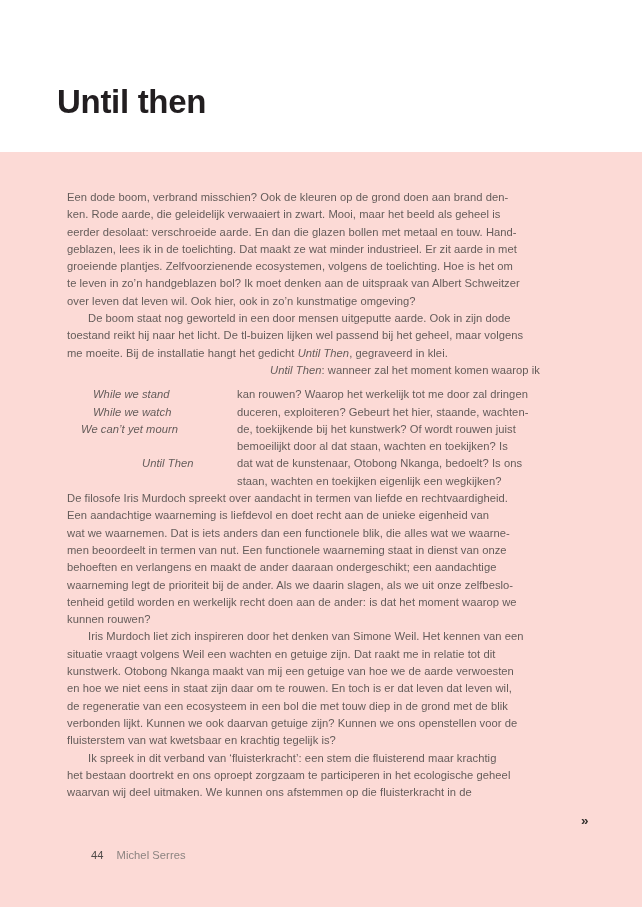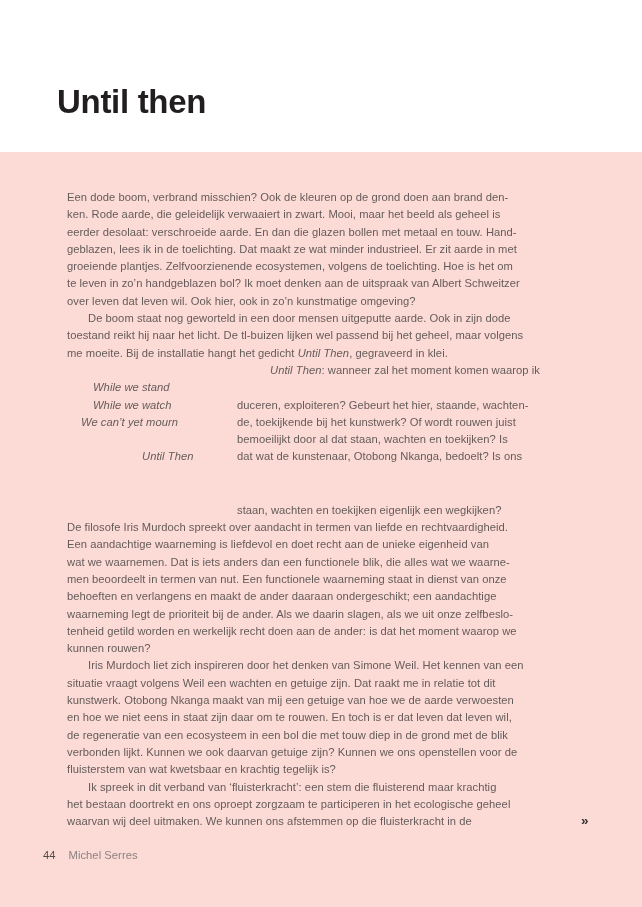--- a/index.html
+++ b/index.html
@@ -42,21 +42,21 @@
   }
   .italic{font-style:italic;}
   .cont-mark{
     position:absolute;left:581px;top:812px;
     font-size:13.5px;font-weight:700;color:var(--mark);line-height:17.3px;
   }
   .footer{
     position:absolute;left:43px;top:847px;
     font-size:11.2px;line-height:17.3px;letter-spacing:0.05px;
   }
-  .footer .pagenum{color:var(--footer-page);margin-right:13px;}
+  .footer .pagenum{color:var(--footer-page);margin-right:13px;margin-left:48px;}
   .footer .author{color:var(--footer-author);}
 </style>
 </head>
 <body>
 
 <div class="panel"></div>
 
 <h1 class="page-title">Until then</h1>
 
 <div class="textblock">
@@ -64,26 +64,26 @@
     <div class="line"><span>ken. Rode aarde, die geleidelijk verwaaiert in zwart. Mooi, maar het beeld als geheel is</span></div>
     <div class="line"><span>eerder desolaat: verschroeide aarde. En dan die glazen bollen met metaal en touw. Hand-</span></div>
     <div class="line"><span>geblazen, lees ik in de toelichting. Dat maakt ze wat minder industrieel. Er zit aarde in met</span></div>
     <div class="line"><span>groeiende plantjes. Zelfvoorzienende ecosystemen, volgens de toelichting. Hoe is het om</span></div>
     <div class="line"><span>te leven in zo’n handgeblazen bol? Ik moet denken aan de uitspraak van Albert Schweitzer</span></div>
     <div class="line"><span>over leven dat leven wil. Ook hier, ook in zo’n kunstmatige omgeving?</span></div>
     <div class="line" style="padding-left: 21px;"><span>De boom staat nog geworteld in een door mensen uitgeputte aarde. Ook in zijn dode</span></div>
     <div class="line"><span>toestand reikt hij naar het licht. De tl-buizen lijken wel passend bij het geheel, maar volgens</span></div>
     <div class="line"><span>me moeite. Bij de installatie hangt het gedicht </span><span class="italic">Until Then</span><span>, gegraveerd in klei.</span></div>
     <div class="line" style="padding-left: 203px;"><span class="italic">Until Then</span><span>: wanneer zal het moment komen waarop ik</span></div>
-    <div class="line" style="padding-left: 170px;"><span class="poem" style="left: 26px;">While we stand</span></div>
+    <div class="line" style="padding-left: 170px; margin-top: 7px;"><span class="poem" style="left: 26px;">While we stand</span><span>kan rouwen? Waarop het werkelijk tot me door zal dringen</span></div>
     <div class="line" style="padding-left: 170px;"><span class="poem" style="left: 26px;">While we watch</span><span>duceren, exploiteren? Gebeurt het hier, staande, wachten-</span></div>
     <div class="line" style="padding-left: 170px;"><span class="poem" style="left: 14px;">We can’t yet mourn</span><span>de, toekijkende bij het kunstwerk? Of wordt rouwen juist</span></div>
     <div class="line" style="padding-left: 170px;"><span>bemoeilijkt door al dat staan, wachten en toekijken? Is</span></div>
     <div class="line" style="padding-left: 170px;"><span class="poem" style="left: 75px;">Until Then</span><span>dat wat de kunstenaar, Otobong Nkanga, bedoelt? Is ons</span></div>
-    <div class="line" style="padding-left: 170px; margin-top: 36px;"><span>staan, wachten en toekijken eigenlijk een wegkijken?</span></div>
+    <div class="line" style="padding-left: 170px;"><span>staan, wachten en toekijken eigenlijk een wegkijken?</span></div>
     <div class="line"><span>De filosofe Iris Murdoch spreekt over aandacht in termen van liefde en rechtvaardigheid.</span></div>
     <div class="line"><span>Een aandachtige waarneming is liefdevol en doet recht aan de unieke eigenheid van</span></div>
     <div class="line"><span>wat we waarnemen. Dat is iets anders dan een functionele blik, die alles wat we waarne-</span></div>
     <div class="line"><span>men beoordeelt in termen van nut. Een functionele waarneming staat in dienst van onze</span></div>
     <div class="line"><span>behoeften en verlangens en maakt de ander daaraan ondergeschikt; een aandachtige</span></div>
     <div class="line"><span>waarneming legt de prioriteit bij de ander. Als we daarin slagen, als we uit onze zelfbeslo-</span></div>
     <div class="line"><span>tenheid getild worden en werkelijk recht doen aan de ander: is dat het moment waarop we</span></div>
     <div class="line"><span>kunnen rouwen?</span></div>
     <div class="line" style="padding-left: 21px;"><span>Iris Murdoch liet zich inspireren door het denken van Simone Weil. Het kennen van een</span></div>
     <div class="line"><span>situatie vraagt volgens Weil een wachten en getuige zijn. Dat raakt me in relatie tot dit</span></div>

